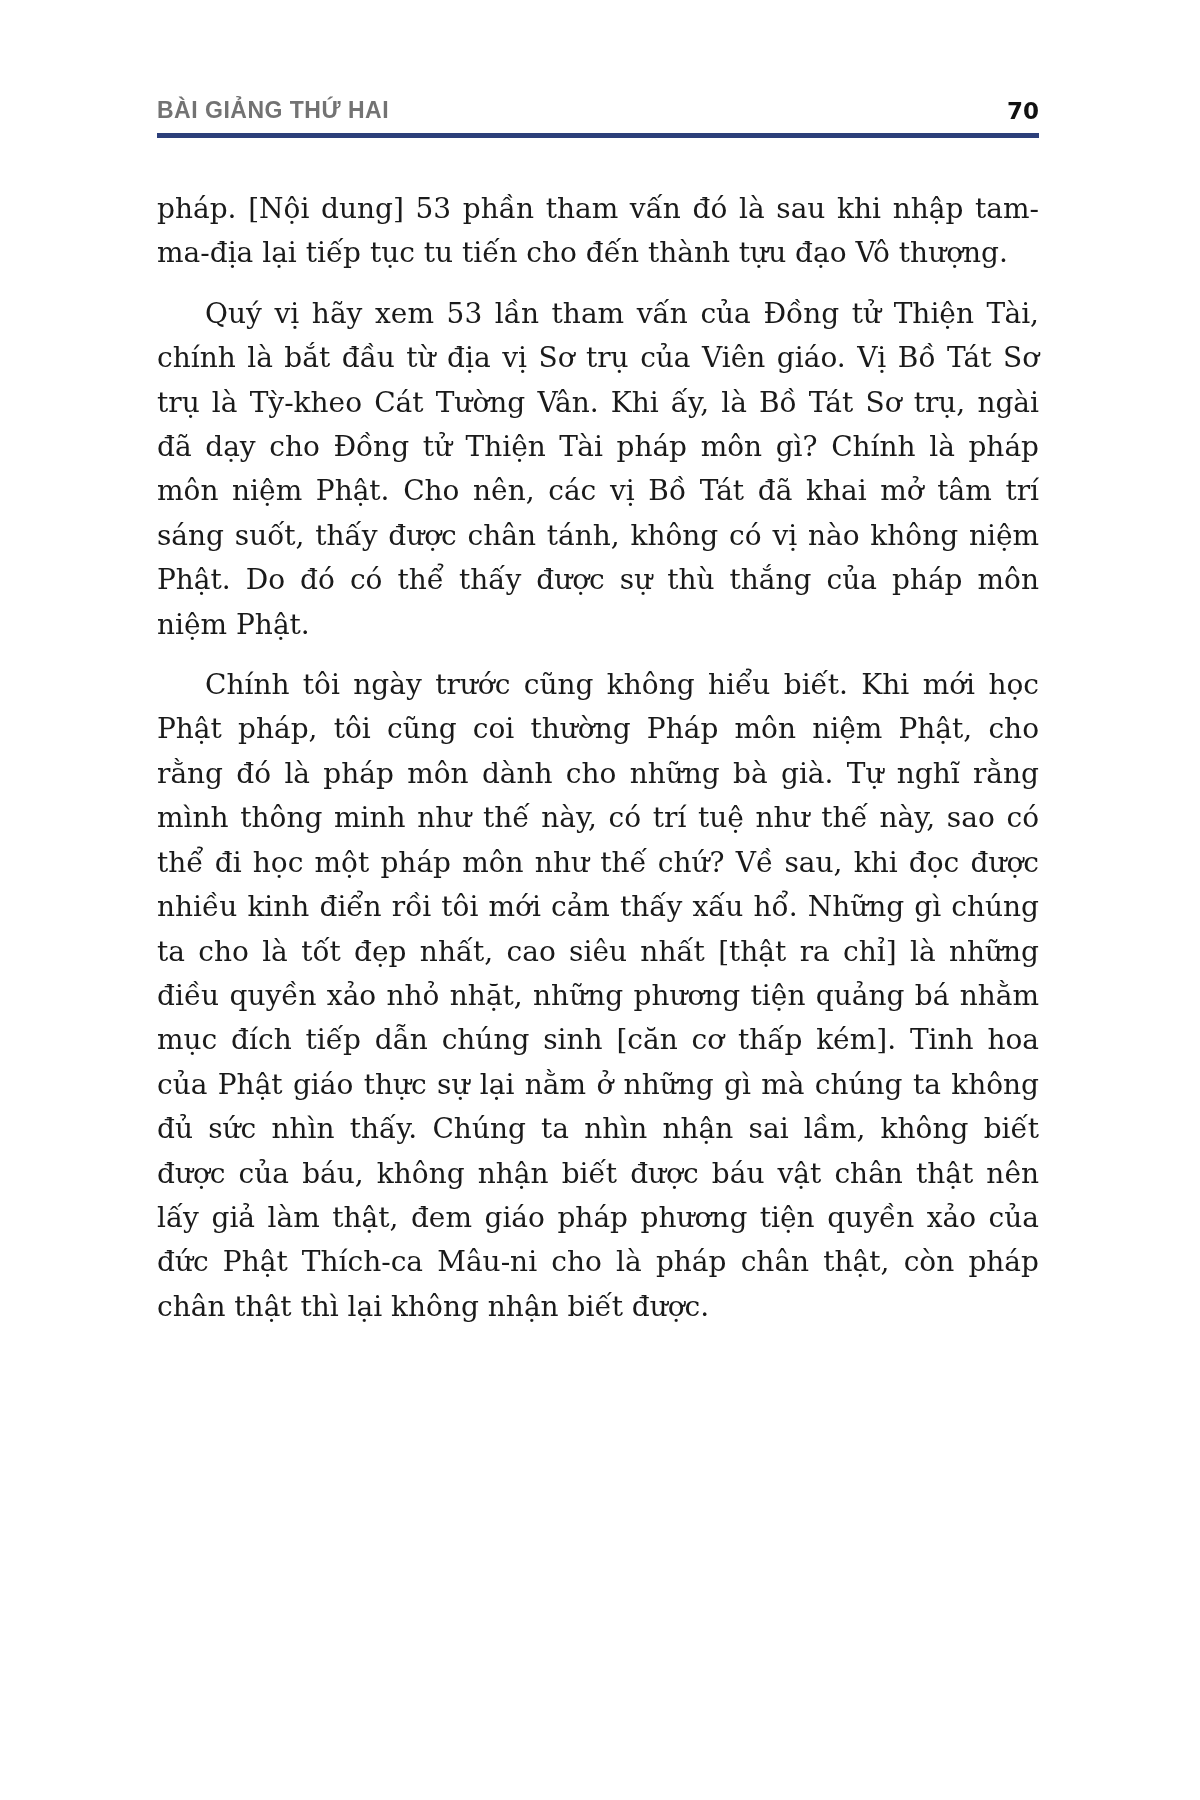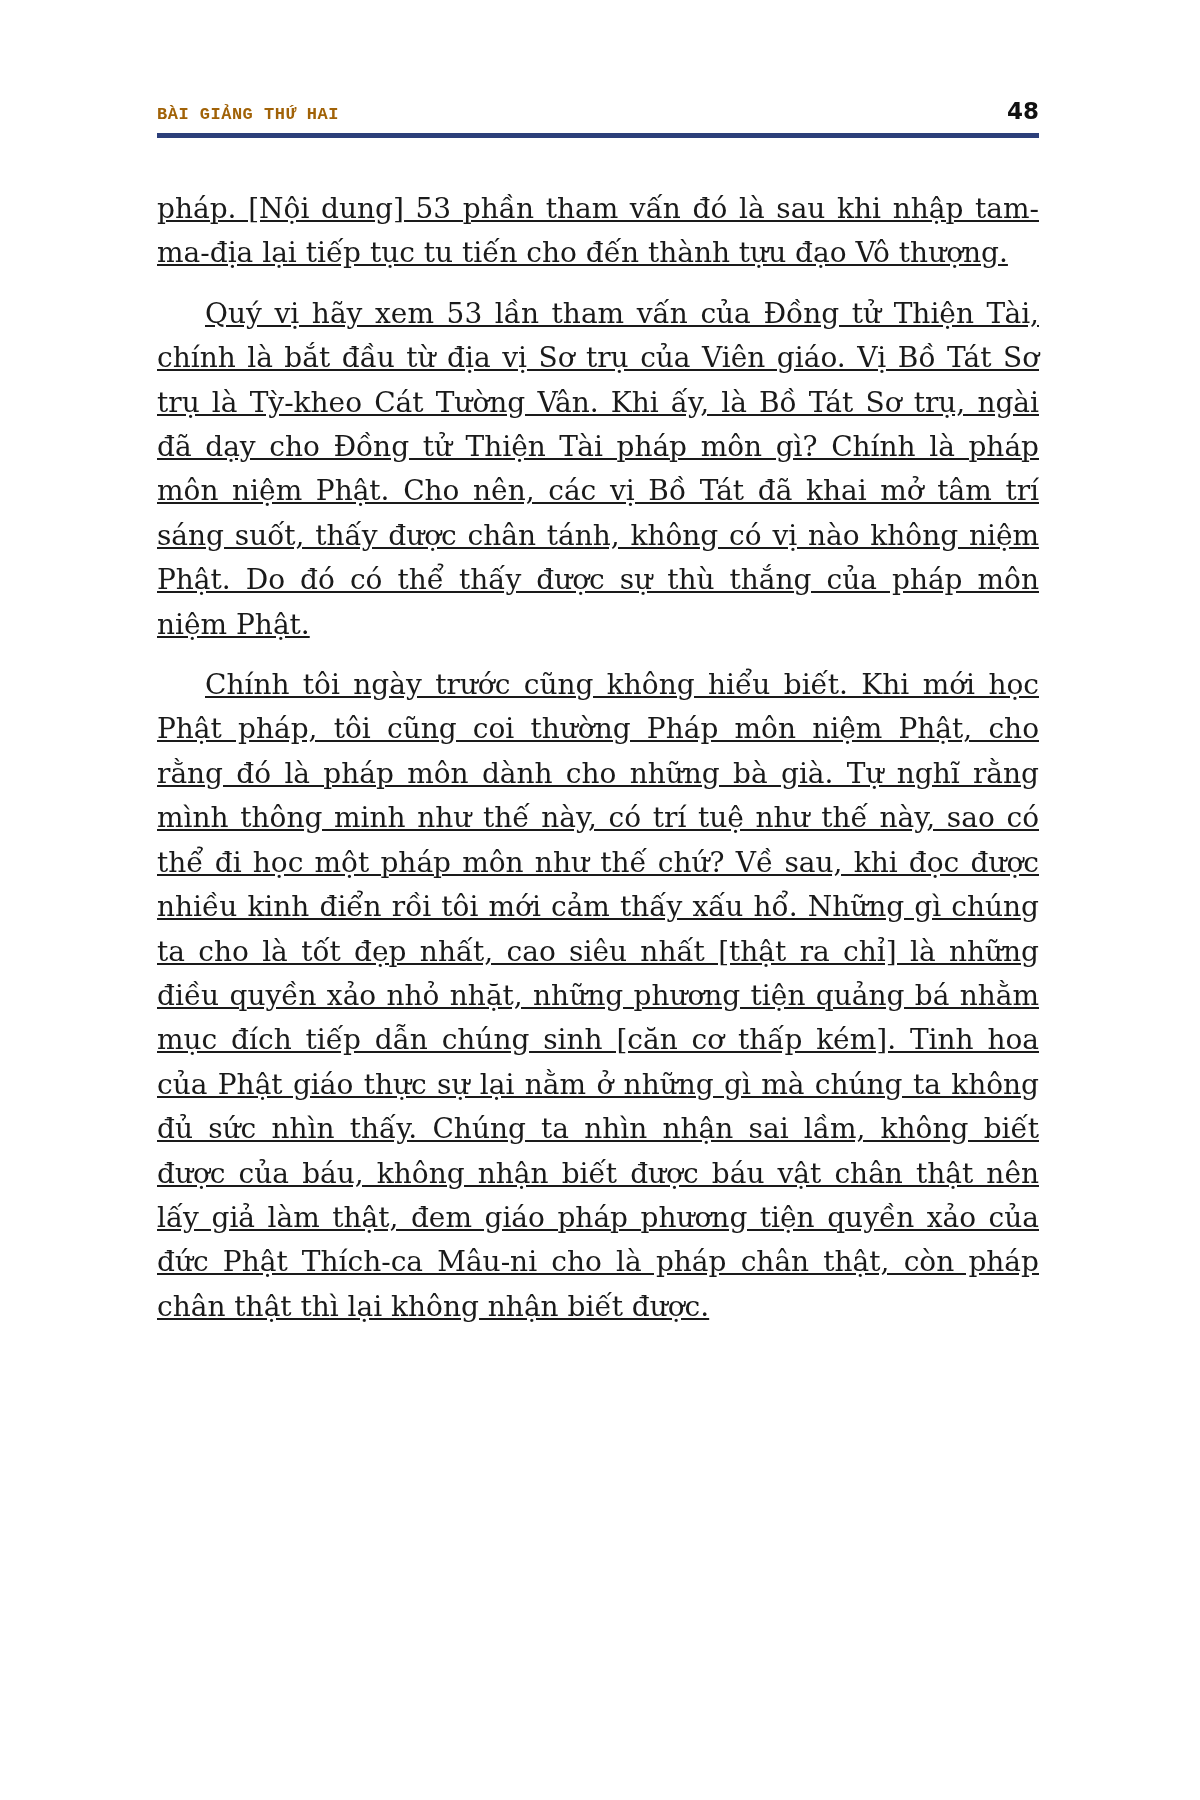--- a/index.html
+++ b/index.html
@@ -1,30 +1,30 @@
 <!DOCTYPE html>
 <html><head>
 <meta charset="utf-8">
 <style>
   html, body { margin: 0; padding: 0; background: #ffffff; }
   body { width: 1200px; height: 1800px; position: relative; overflow: hidden; }
   .header { position: absolute; left: 157px; top: 96px; width: 882px; height: 32px; }
-  .header-title { position: absolute; left: 0; bottom: 4px; font-family: Liberation Mono, monospace; font-weight: bold; font-size: 17px; letter-spacing: 0.5px; color: #a16207; }
+  .header-title { position: absolute; left: 0; bottom: 4px; font-family: Liberation Sans, sans-serif; font-weight: bold; font-size: 23px; letter-spacing: 0.5px; color: #737373; }
   .page-number { position: absolute; right: 0; bottom: 4px; font-family: "DejaVu Sans", sans-serif; font-weight: bold; font-size: 23px; color: #111111; }
   .rule { position: absolute; left: 157px; top: 133px; width: 882px; height: 5px; background: #2c3f7a; }
   .body-text { position: absolute; left: 157px; top: 187px; width: 882px; font-family: "DejaVu Serif", serif; font-size: 28px; line-height: 44.4px; color: #1a1a1a; }
-  .para { margin: 0 0 16px 0; text-align: justify; text-align-last: left; text-decoration: underline; }
+  .para { margin: 0 0 16px 0; text-align: justify; text-align-last: left; }
   .para.indent { text-indent: 48px; }
 </style>
 </head>
 <body>
 
 <div class="header">
   <span class="header-title">BÀI GIẢNG THỨ HAI</span>
-  <span class="page-number">48</span>
+  <span class="page-number">70</span>
 </div>
 <div class="rule"></div>
 
 <div class="body-text">
   <p class="para">pháp. [Nội dung] 53 phần tham vấn đó là sau khi nhập tam-ma-địa lại tiếp tục tu tiến cho đến thành tựu đạo Vô thượng.</p>
   <p class="para indent">Quý vị hãy xem 53 lần tham vấn của Đồng tử Thiện Tài, chính là bắt đầu từ địa vị Sơ trụ của Viên giáo. Vị Bồ Tát Sơ trụ là Tỳ-kheo Cát Tường Vân. Khi ấy, là Bồ Tát Sơ trụ, ngài đã dạy cho Đồng tử Thiện Tài pháp môn gì? Chính là pháp môn niệm Phật. Cho nên, các vị Bồ Tát đã khai mở tâm trí sáng suốt, thấy được chân tánh, không có vị nào không niệm Phật. Do đó có thể thấy được sự thù thắng của pháp môn niệm Phật.</p>
   <p class="para indent">Chính tôi ngày trước cũng không hiểu biết. Khi mới học Phật pháp, tôi cũng coi thường Pháp môn niệm Phật, cho rằng đó là pháp môn dành cho những bà già. Tự nghĩ rằng mình thông minh như thế này, có trí tuệ như thế này, sao có thể đi học một pháp môn như thế chứ? Về sau, khi đọc được nhiều kinh điển rồi tôi mới cảm thấy xấu hổ. Những gì chúng ta cho là tốt đẹp nhất, cao siêu nhất [thật ra chỉ] là những điều quyền xảo nhỏ nhặt, những phương tiện quảng bá nhằm mục đích tiếp dẫn chúng sinh [căn cơ thấp kém]. Tinh hoa của Phật giáo thực sự lại nằm ở những gì mà chúng ta không đủ sức nhìn thấy. Chúng ta nhìn nhận sai lầm, không biết được của báu, không nhận biết được báu vật chân thật nên lấy giả làm thật, đem giáo pháp phương tiện quyền xảo của đức Phật Thích-ca Mâu-ni cho là pháp chân thật, còn pháp chân thật thì lại không nhận biết được.</p>
 </div>
 
 </body></html>

